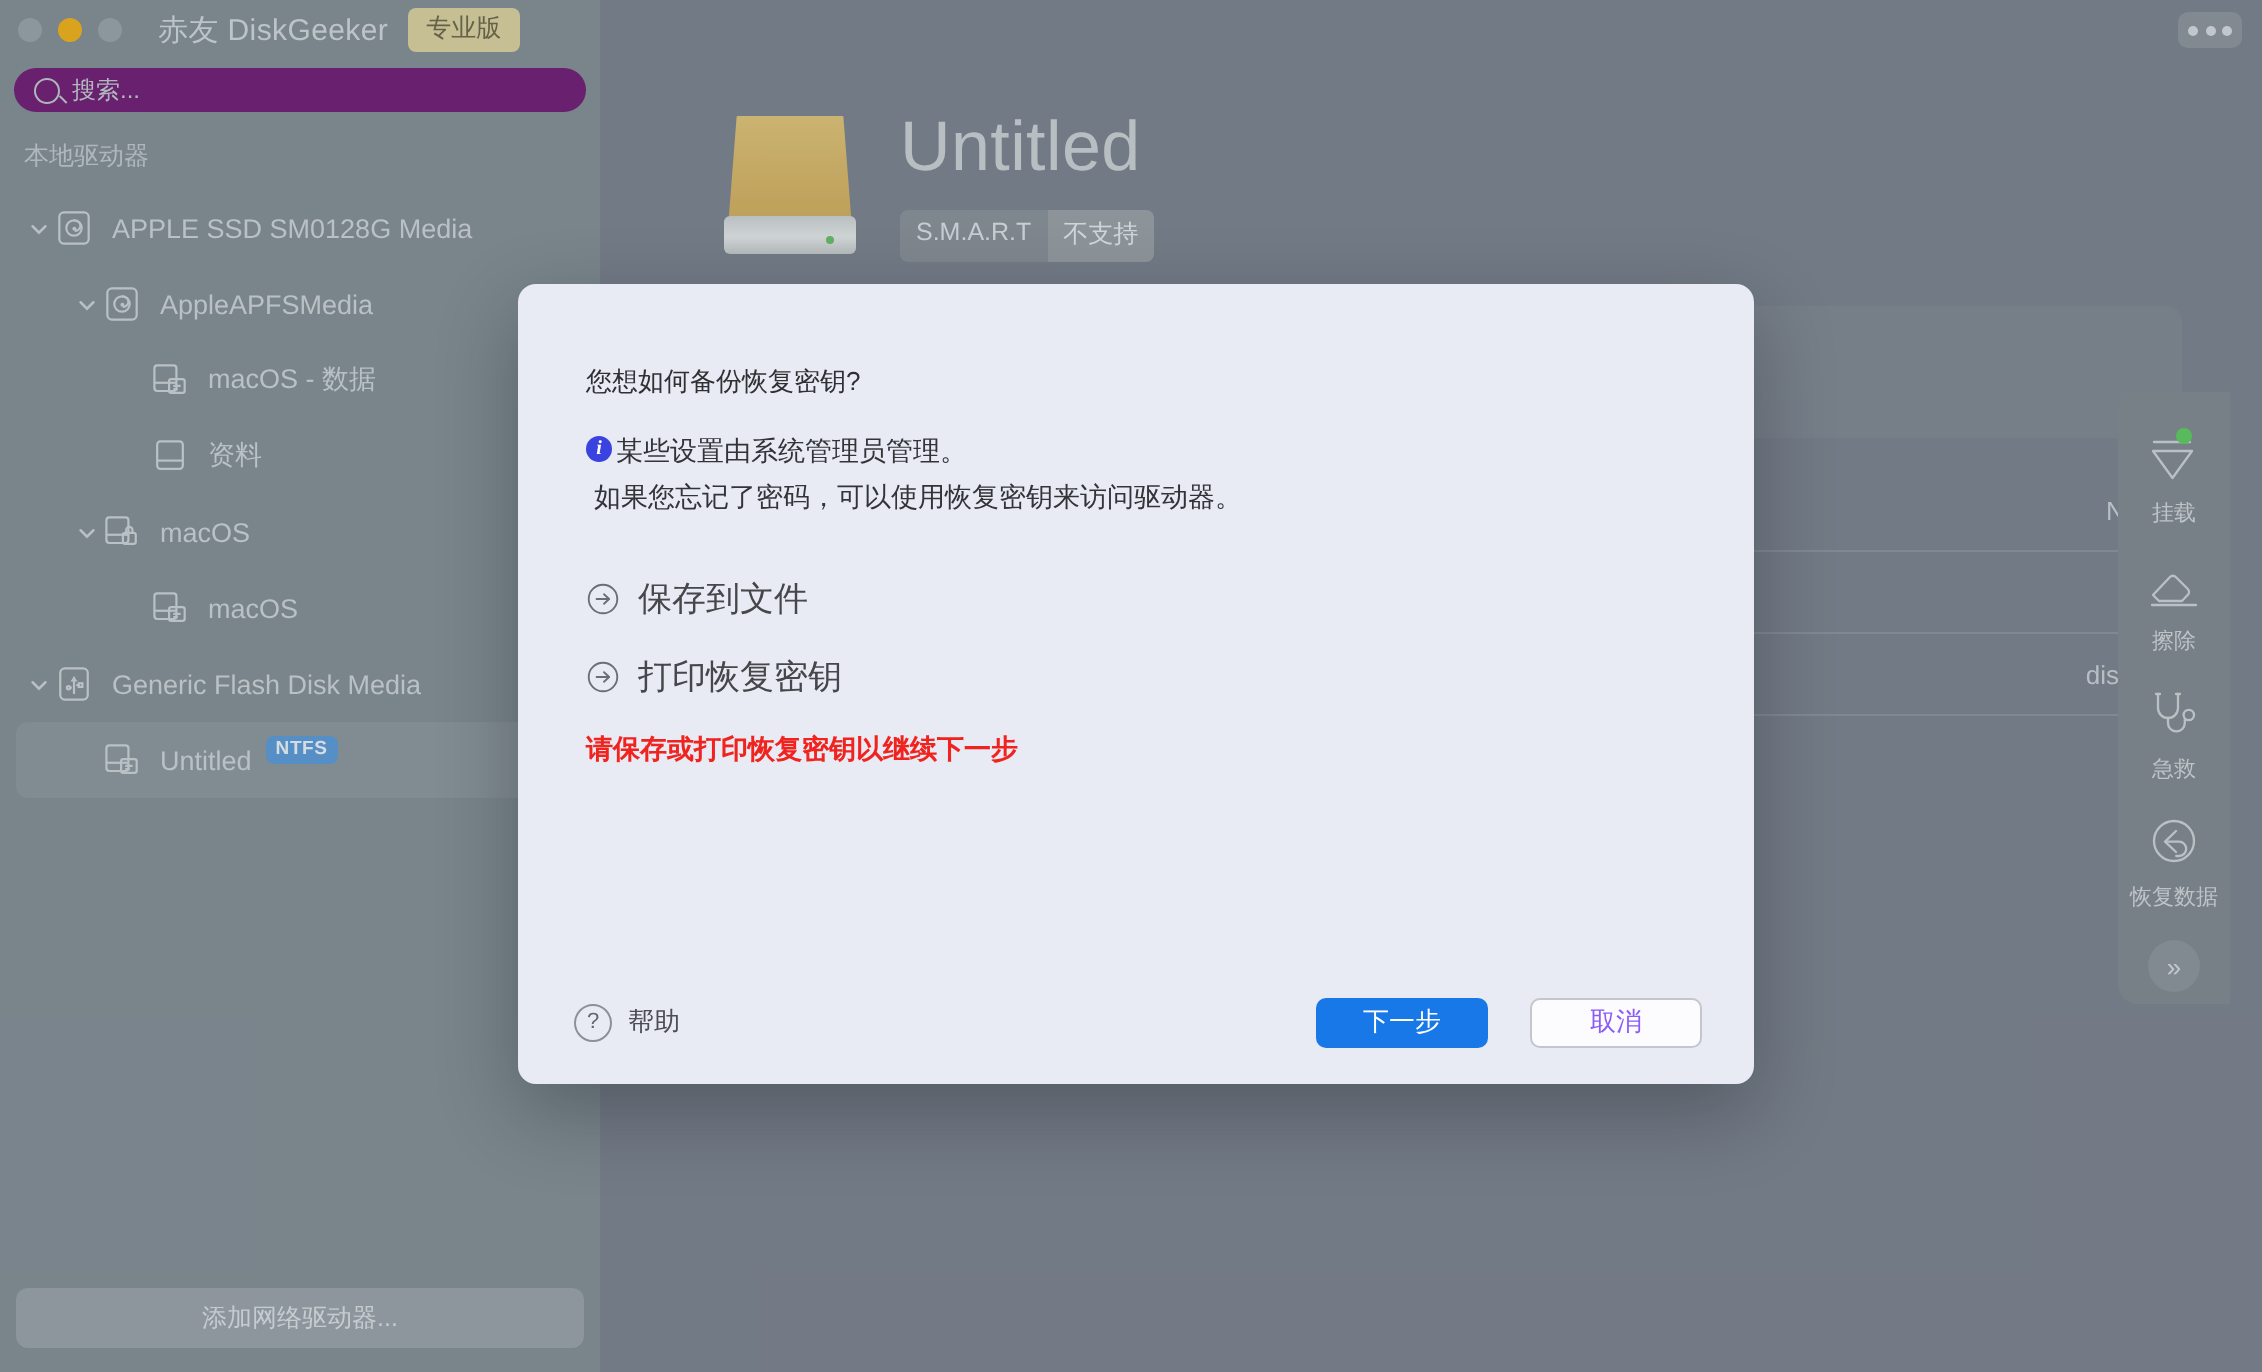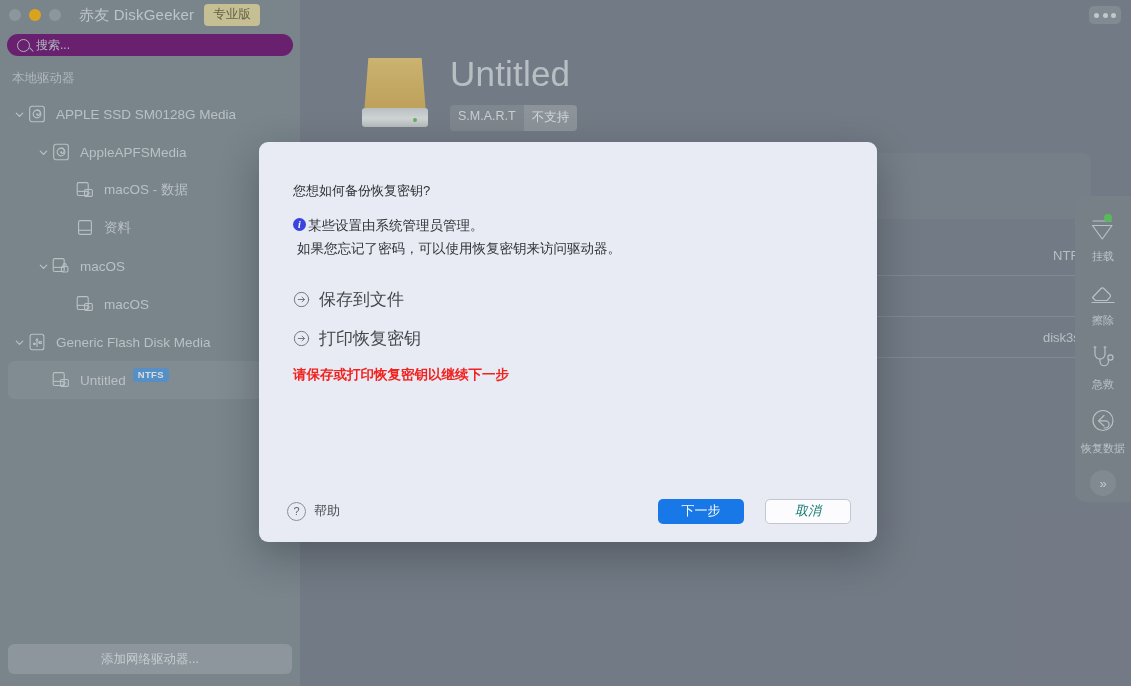--- a/index.html
+++ b/index.html
@@ -246,21 +246,21 @@
     justify-content: flex-end;
     border-bottom: 1px solid rgba(255,255,255,0.13);
     color: #cdd3d7;
     font-size: 13px;
     padding-right: 4px;
   }
 
   
   #rail {
     position: absolute;
-    right: 0; top: 196px;
+    right: 16px; top: 196px;
     width: 56px;
     background: #828a91;
     border-radius: 10px 0 0 10px;
     padding: 10px 0 6px;
     display: flex;
     flex-direction: column;
     align-items: center;
   }
   .rail-item {
     width: 56px;
@@ -381,21 +381,21 @@
   .btn {
     height: 23px;
     min-width: 60px;
     border-radius: 5px;
     font-size: 13px;
     display: flex; align-items: center; justify-content: center;
     padding: 0 12px;
     border: 1px solid transparent;
   }
   .btn.primary { background: #1878e8; color: #fff; }
-  .btn.secondary { background: #fcfcfe; color: #0f766e; border-color: #c3c6cf; font-style: italic; }
+  .btn.secondary { background: #fcfcfe; color: #8b5cf6; border-color: #c3c6cf; }
 </style>
 </head>
 <body>
 
 <div id="app">
 
   <div id="sidebar">
 
     <div class="titlebar">
       <div class="traffic">

